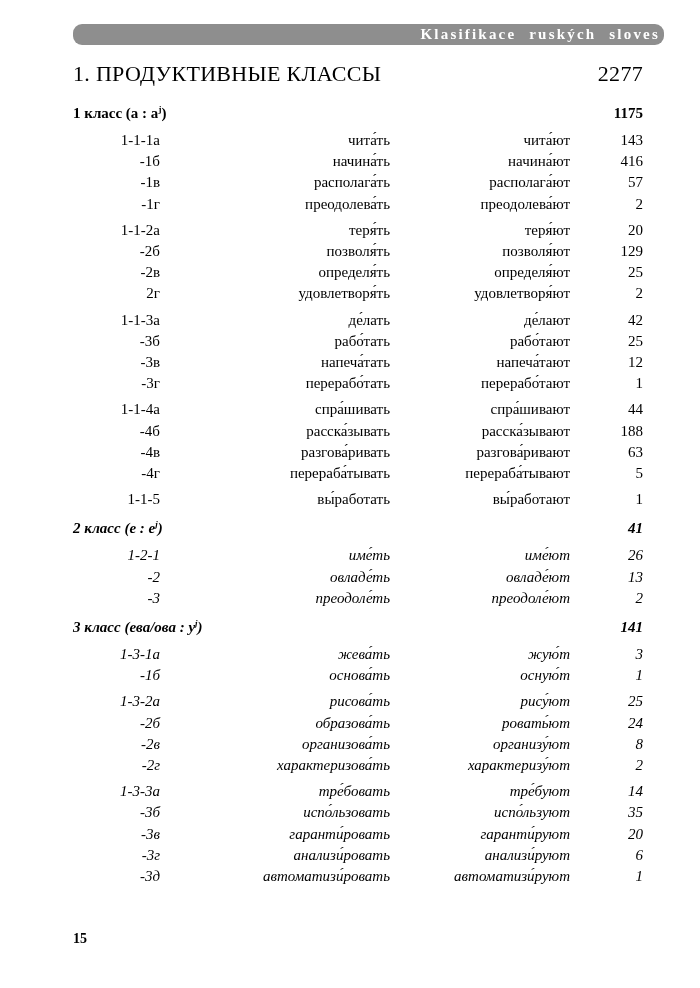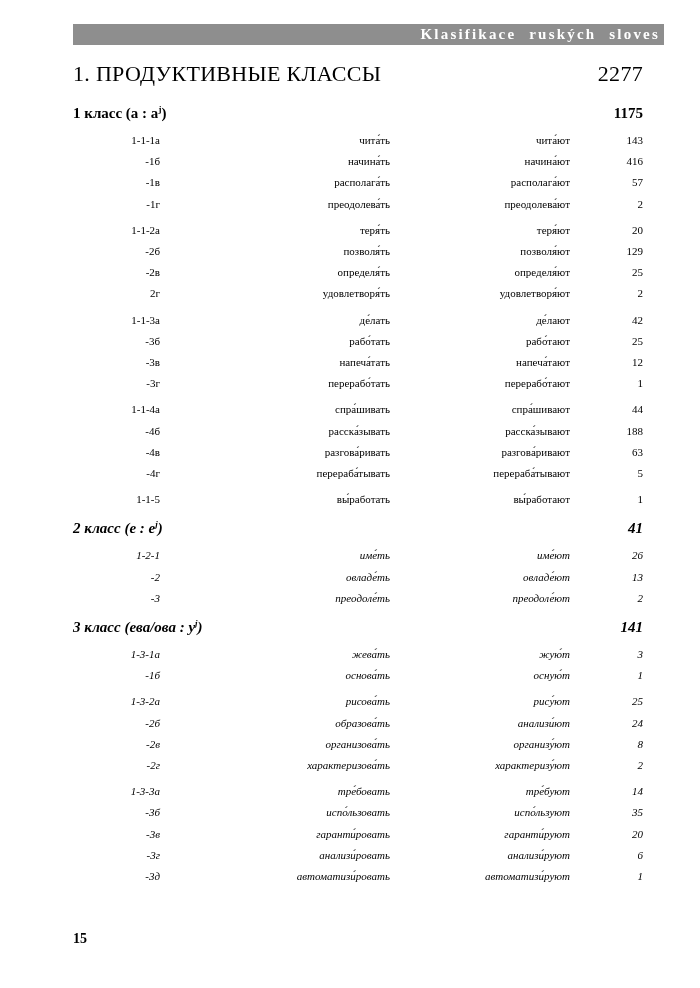--- a/index.html
+++ b/index.html
@@ -3,21 +3,21 @@
 <meta charset="utf-8">
 <style>
   html,body{margin:0;padding:0;}
   body{
     width:700px;height:988px;background:#ffffff;color:#000;
     font-family:"Liberation Serif", serif;position:relative;overflow:hidden;
   }
   .header-bar{
     position:absolute;top:24px;left:73px;width:591px;height:21px;
     display:flex;align-items:center;justify-content:flex-end;
-    padding-right:4px;box-sizing:border-box;background:#8e8e8e;
+    padding-right:4px;box-sizing:border-box;background:#8e8e8e;border-radius:9px;
   }
   .header-bar .running-title{
     color:#ffffff;font-weight:bold;font-size:15px;
     letter-spacing:2.2px;word-spacing:7px;white-space:nowrap;
   }
   .content{position:absolute;top:60px;left:73px;width:570px;}
   .title-row{
     display:flex;justify-content:space-between;align-items:baseline;
     font-weight:normal;font-size:22px;line-height:28px;letter-spacing:0.3px;
     margin-bottom:12px;
@@ -26,21 +26,21 @@
   .section + .section{margin-top:5px;font-style:italic;}
   .section-heading{
     display:flex;justify-content:space-between;align-items:baseline;
     font-weight:bold;font-size:15px;line-height:26px;margin-bottom:4px;
   }
   .section-heading sup{font-size:60%;line-height:0;}
   .group{margin-bottom:5px;}
   .group:last-child{margin-bottom:0;}
   .row{
     display:grid;grid-template-columns:87px 230px 180px 73px;
-    font-size:11px;line-height:21.2px;
+    font-size:15px;line-height:21.2px;
   }
   .row > span{text-align:right;white-space:nowrap;}
   .footer{
     position:absolute;top:931px;left:73px;width:591px;text-align:left;
     font-weight:bold;font-size:14px;
   }
 </style>
 </head>
 <body>
 
@@ -220,21 +220,21 @@
         <div class="group">
           <div class="row">
             <span>1-3-2а</span>
             <span>рисова́ть</span>
             <span>рису́ют</span>
             <span>25</span>
           </div>
           <div class="row">
             <span>-2б</span>
             <span>образова́ть</span>
-            <span>анализи́ют</span>
+            <span>ровать́ют</span>
             <span>24</span>
           </div>
           <div class="row">
             <span>-2в</span>
             <span>организова́ть</span>
             <span>организу́ют</span>
             <span>8</span>
           </div>
           <div class="row">
             <span>-2г</span>

